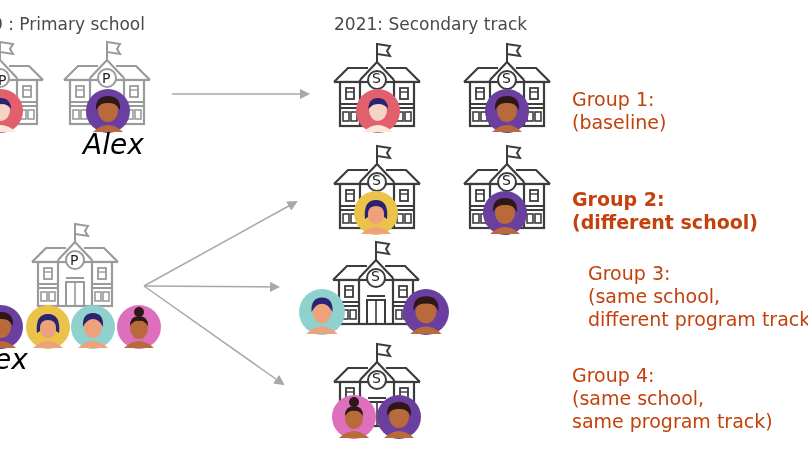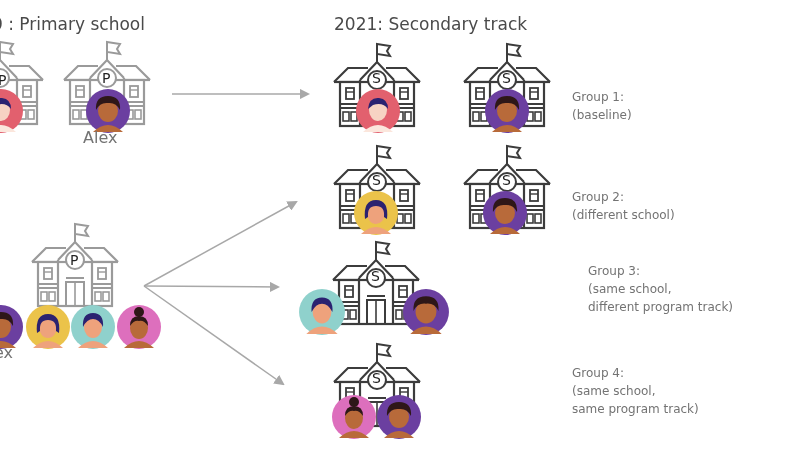--- a/index.html
+++ b/index.html
@@ -1,20 +1,20 @@
 <!DOCTYPE html>
 <html><head>
 <meta charset="utf-8">
 <style>
   html, body { margin:0; padding:0; background:#ffffff; }
   body { width:808px; height:455px; position:relative; overflow:hidden; font-family:"DejaVu Sans", sans-serif; color:#3a3a3a; }
   .abs { position:absolute; }
   .title { font-size:17px; color:#4a4a4a; white-space:nowrap; }
-  .name { font-size:16px; color:#737373; }
-  .group-label { font-size:12px; line-height:18px; color:#737373; white-space:pre; }
+  .name { font-size:28px; font-style:italic; color:#000000; }
+  .group-label { font-size:19px; line-height:23px; color:#c2410c; white-space:pre; }
   svg { position:absolute; overflow:visible; }
 </style>
 </head>
 <body>
 
 <svg width="0" height="0" style="position:absolute">
   <defs>
     <symbol id="school" viewBox="0 0 90 90">
 
       <line x1="45" y1="4" x2="45" y2="22" stroke="currentColor" stroke-width="2"></line>
@@ -165,21 +165,21 @@
 <svg style="left:462px;top:142px" width="90" height="90">
     <use href="#school" style="color:#3c3c3c"></use>
   </svg>
 <div class="abs" style="left:502px;top:172px;font-size:14px;color:#222;">S</div>
 <svg style="left:482px;top:190px" width="46" height="46" viewBox="0 0 46 46">
   <circle cx="23" cy="23" r="22" fill="#6b3fa0"></circle>
   <path d="M8 44 Q23 30 38 44 Z" fill="#b86a3a"></path>
   <ellipse cx="23" cy="23" rx="10" ry="11" fill="#b86a3a"></ellipse>
   <path d="M11 22 Q10 8 23 8 Q36 8 35 22 Q31 14 23 15 Q15 14 11 22 Z" fill="#2e1718"></path>
 </svg>
-<div class="abs group-label" style="left:572px;top:188px;">Group 2:
+<div class="abs group-label" style="left:572px;top:188px;font-weight:bold;">Group 2:
 (different school)</div>
 
 <svg style="left:331px;top:238px" width="90" height="90">
     <use href="#school" style="color:#3c3c3c"></use>
   </svg>
 <div class="abs" style="left:371px;top:268px;font-size:14px;color:#222;">S</div>
 <svg style="left:298px;top:288px" width="48" height="48" viewBox="0 0 46 46">
   <circle cx="23" cy="23" r="22" fill="#8fd1cc"></circle>
   <path d="M8 44 Q23 30 38 44 Z" fill="#eea27c"></path>
   <ellipse cx="23" cy="23" rx="9" ry="11" fill="#eea27c"></ellipse>

